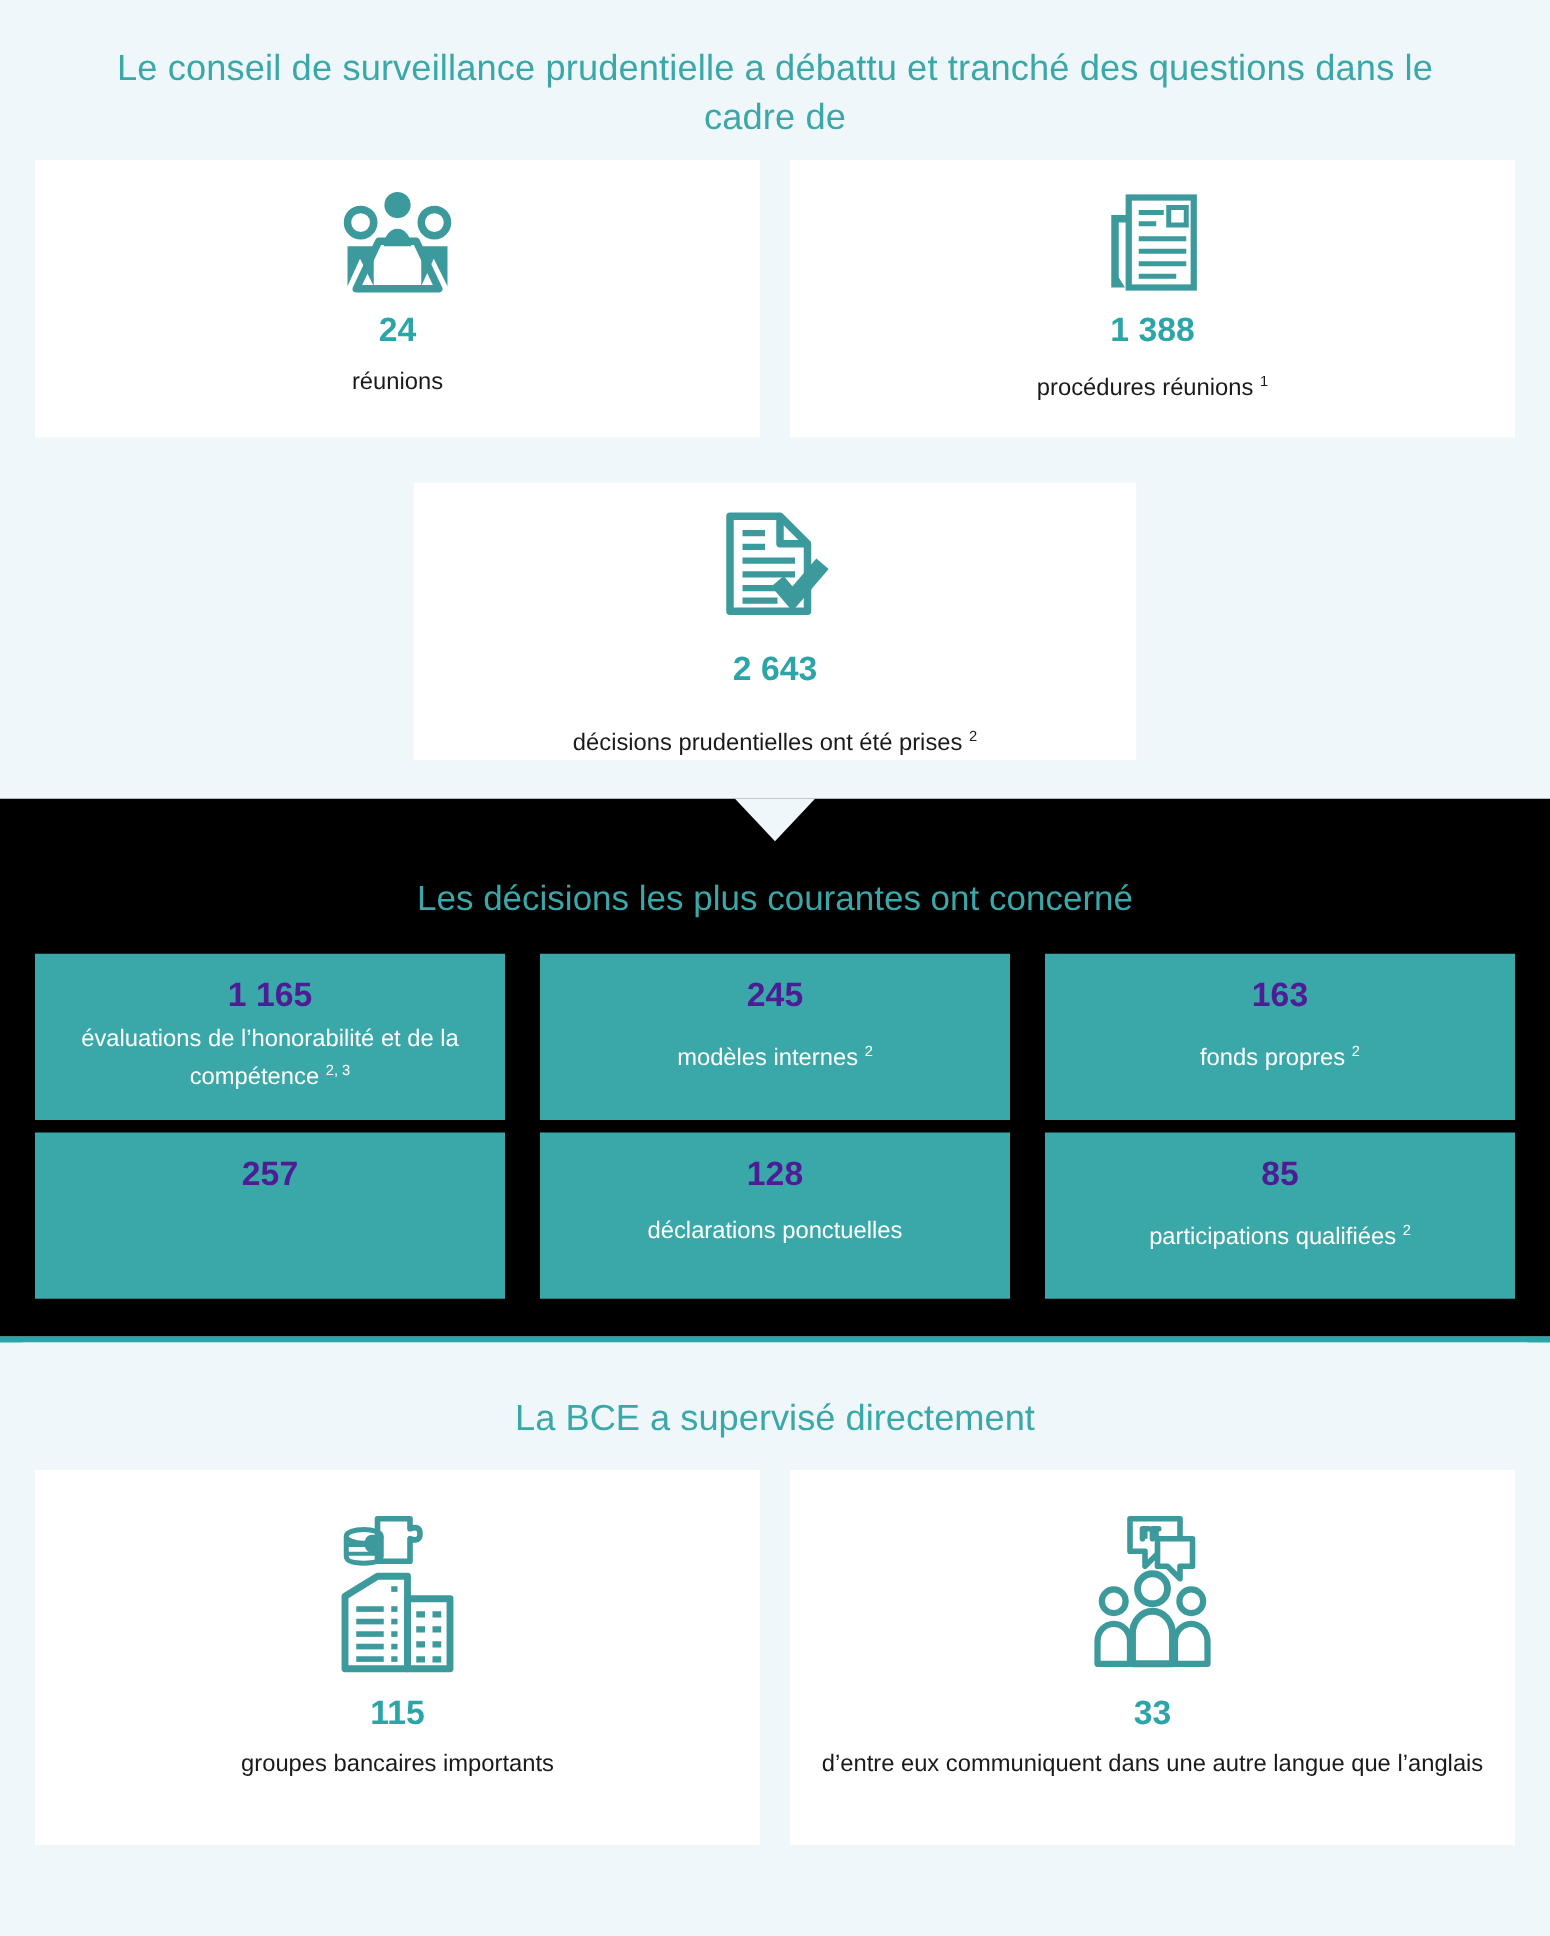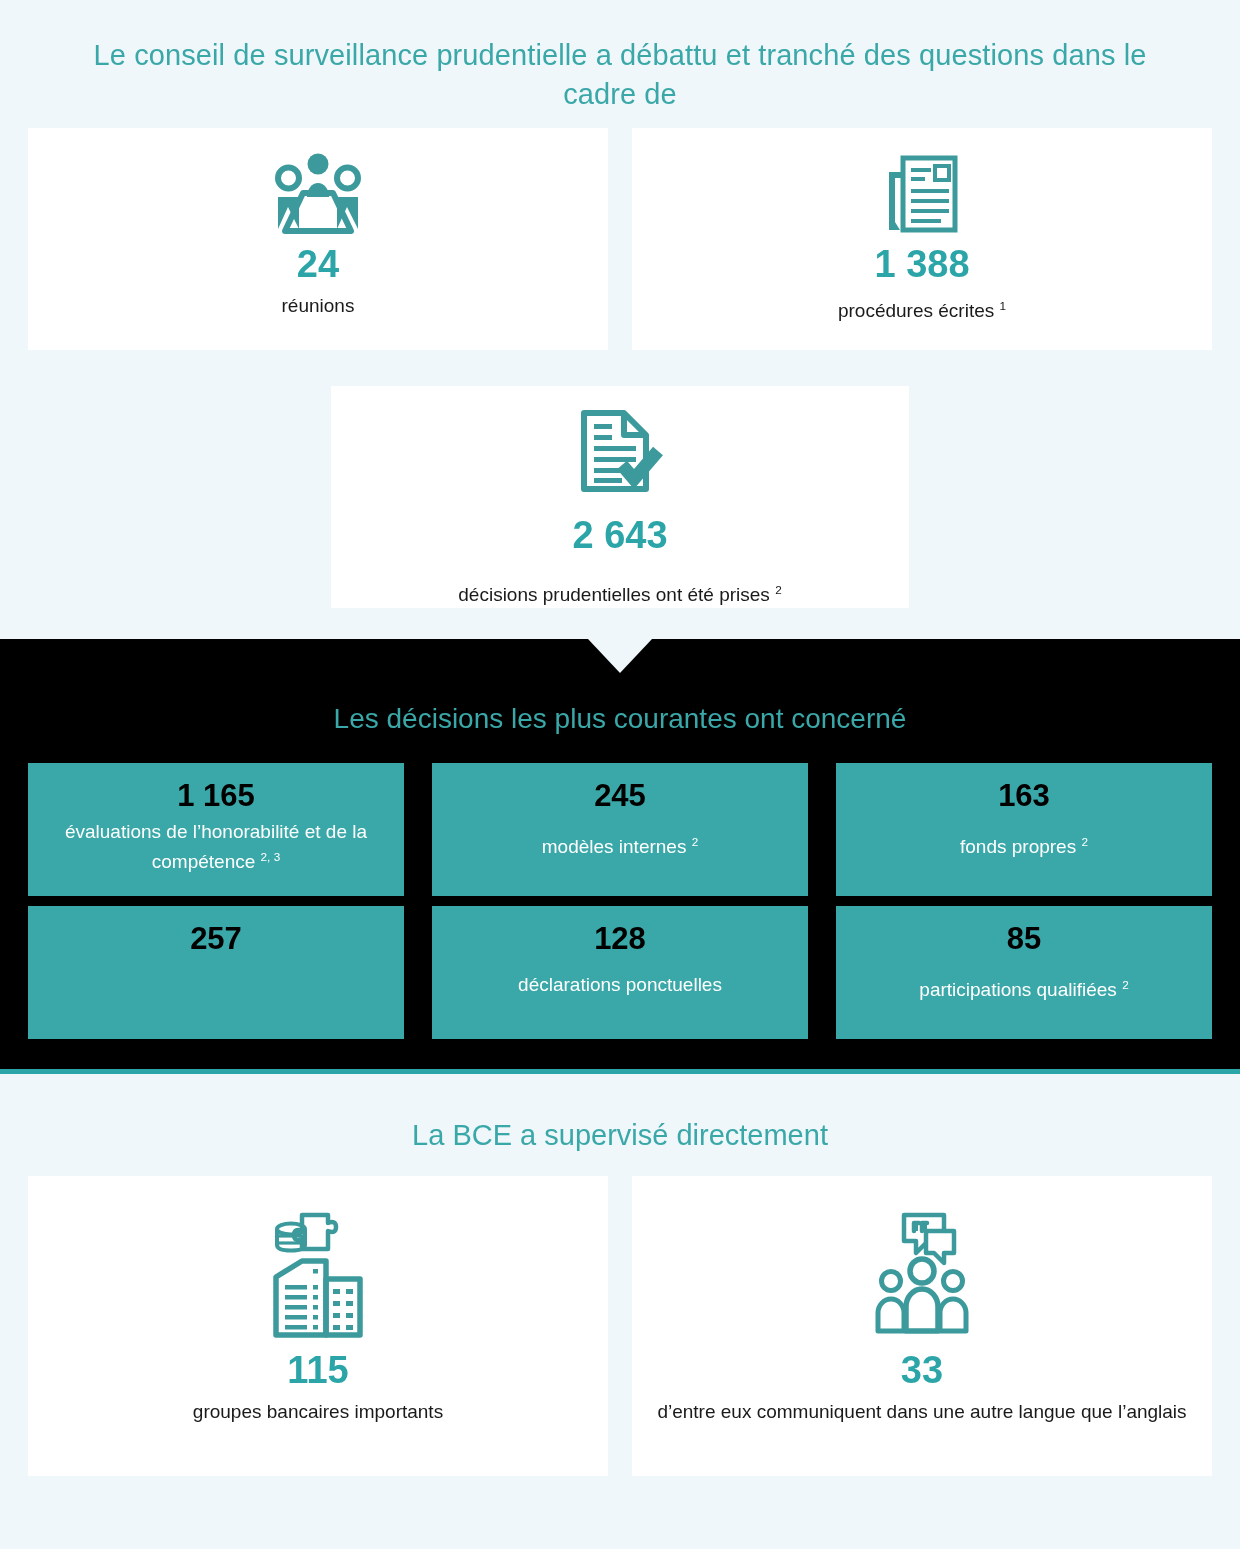--- a/index.html
+++ b/index.html
@@ -54,21 +54,21 @@
   .card-r1 { height: 222px; padding-top: 20px; }
   .card-r1b { height: 222px; padding-top: 20px; }
   .icon-wrap {
     display: flex;
     align-items: center;
     justify-content: center;
     height: 92px;
   }
   .big-num {
     color: #2ca5a8;
-    font-size: 38px;
+    font-size: 27px;
     font-weight: bold;
     line-height: 40px;
     margin-top: 4px;
   }
   .card-label {
     color: #1a1a1a;
     font-size: 19px;
     line-height: 26px;
     text-align: center;
     margin-top: 9px;
@@ -131,22 +131,22 @@
     flex: 1;
     height: 133px;
     display: flex;
     flex-direction: column;
     align-items: center;
     justify-content: flex-start;
     padding-top: 14px;
     box-sizing: border-box;
   }
   .teal-num {
-    color: #000000;
-    font-size: 31px;
+    color: #4c1d95;
+    font-size: 27px;
     font-weight: bold;
     line-height: 38px;
   }
   .teal-label {
     color: #ffffff;
     font-size: 19px;
     line-height: 25px;
     text-align: center;
     padding: 0 10px;
     margin-top: auto;
@@ -224,21 +224,21 @@
 
             <rect x="64" y="16" width="14" height="14" fill="none" stroke="#3d9a9c" stroke-width="4"></rect>
 
             <rect x="40" y="39" width="38" height="4" fill="#3d9a9c"></rect>
             <rect x="40" y="49" width="38" height="4" fill="#3d9a9c"></rect>
             <rect x="40" y="59" width="38" height="4" fill="#3d9a9c"></rect>
             <rect x="40" y="69" width="30" height="4" fill="#3d9a9c"></rect>
           </svg>
         </div>
         <div class="big-num">1 388</div>
-        <div class="card-label"><span>procédures écrites</span> <sup>1</sup></div>
+        <div class="card-label"><span>procédures réunions</span> <sup>1</sup></div>
       </div>
 
     </div>
 
     <div class="center-card-row">
       <div class="card-center">
         <div class="icon-wrap">
           <svg width="92" height="90" viewBox="0 0 92 90">
 
             <path d="M10 6 L50 6 L72 28 L72 82 L10 82 Z" fill="none" stroke="#3d9a9c" stroke-width="6" stroke-linejoin="round"></path>

